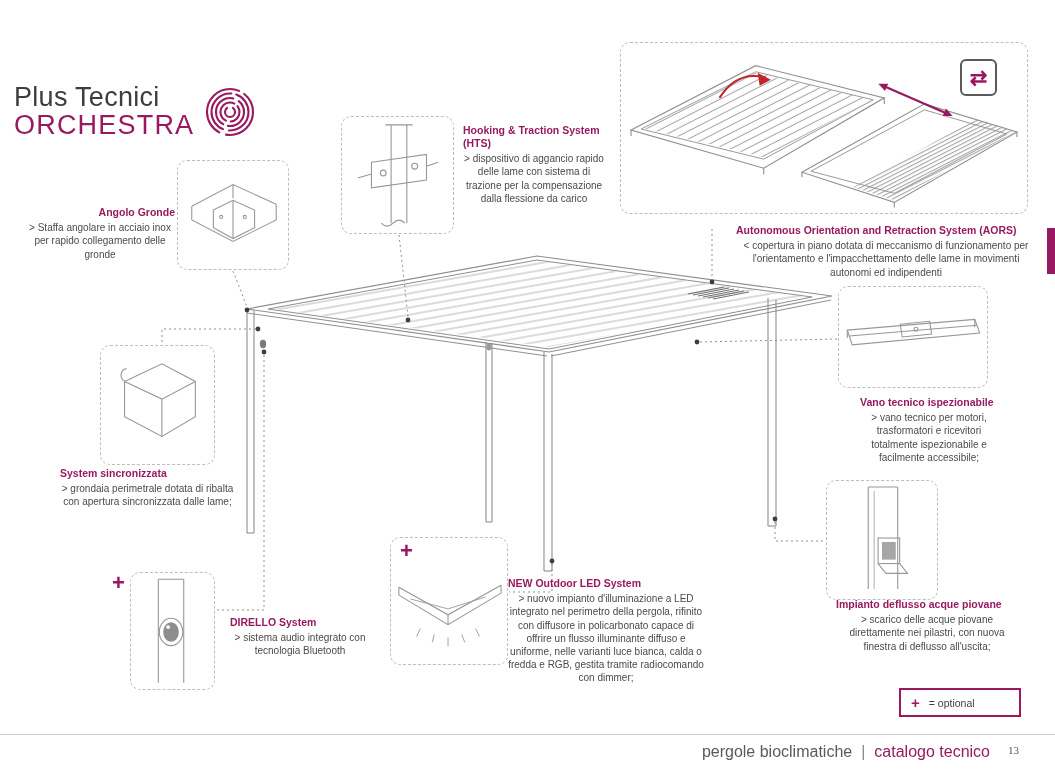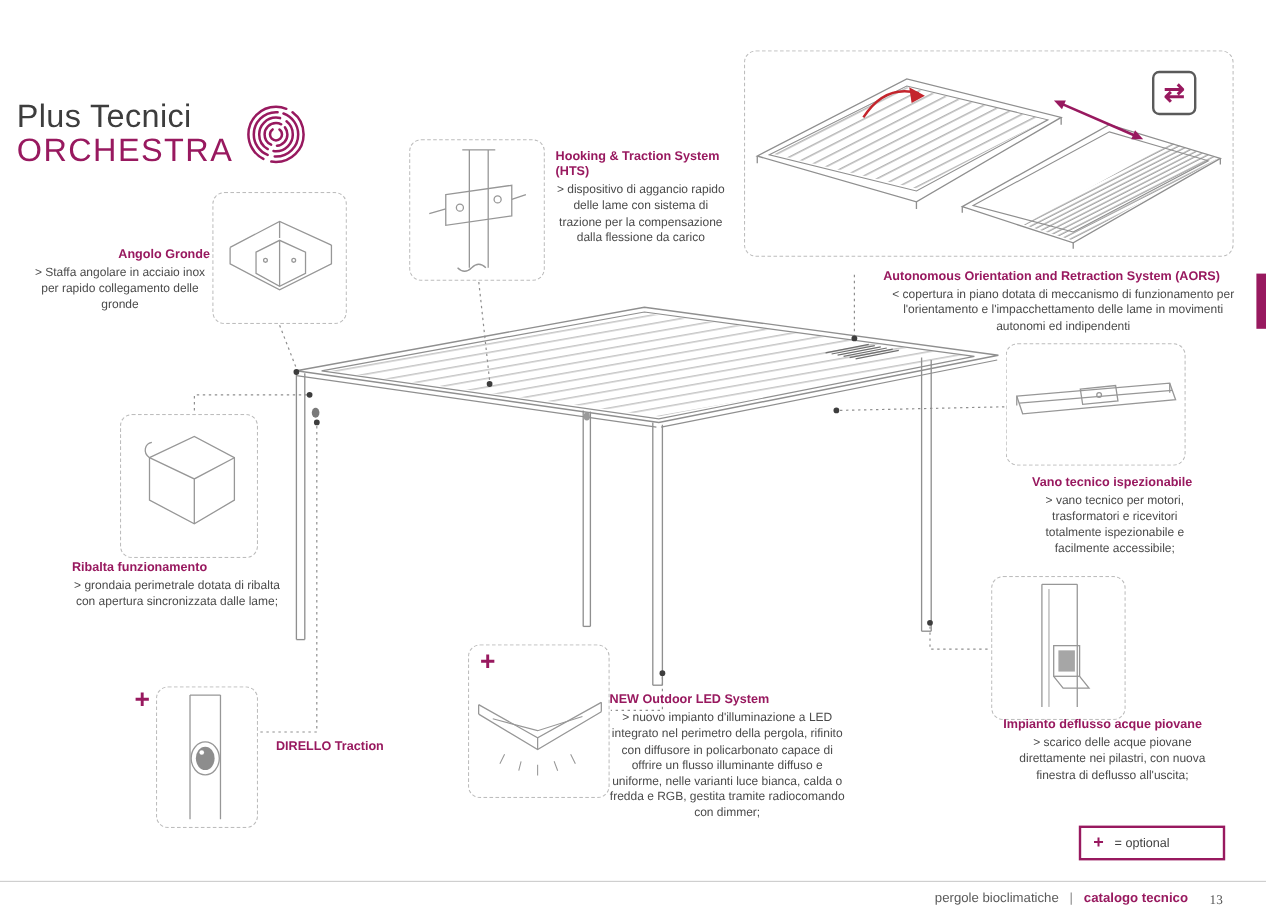--- a/index.html
+++ b/index.html
@@ -33,24 +33,24 @@
 
   .legend{position:absolute;left:899px;top:688px;width:122px;height:29px;border:2px solid var(--accent);
           display:flex;align-items:center;gap:9px;padding:0 10px;background:#fff;}
   .legend-plus{color:var(--accent);font-weight:bold;font-size:15px;line-height:1;}
   .legend-text{color:#3f3f3f;font-size:10.5px;}
 
   .side-tab{position:absolute;left:1047px;top:228px;width:8px;height:46px;background:var(--accent);}
 
   .footer-rule{position:absolute;left:0;top:734px;width:1055px;border-top:1px solid #cfcfcf;}
   .footer{position:absolute;left:0;top:743px;width:990px;display:flex;justify-content:flex-end;
-          align-items:flex-start;gap:9px;font-size:11px;}
+          align-items:flex-start;gap:9px;font-size:16px;}
   .f-gray{color:#5a5a5a;}
   .f-sep{color:#8a8a8a;}
-  .f-accent{color:var(--accent);font-weight:bold;}
+  .f-accent{color:var(--accent);font-weight:normal;}
   .pagenum{position:absolute;left:1008px;top:744px;font-size:11px;color:#555;font-family:Liberation Serif, serif;}
 </style>
 </head>
 <body>
 
 <div id="page">
 
   <svg id="diagram" width="1055" height="770" viewBox="0 0 1055 770">
     <defs>
       <pattern id="patRoof" width="7" height="7" patternUnits="userSpaceOnUse" patternTransform="rotate(-10)">
@@ -220,37 +220,38 @@
   <div class="callout" style="left:100px;top:345px;width:115px;height:120px">
     <svg viewBox="0 0 115 120">
       <g stroke="#979797" fill="none" stroke-width="1.1">
         <path d="M24 36 L62 18 L96 36 L96 72 L62 92 L24 72 Z"></path>
         <path d="M24 36 L62 54 L96 36 M62 54 L62 92"></path>
         <path d="M24 36 c -6 -4 -4 -12 2 -13"></path>
       </g>
     </svg>
   </div>
   <div class="textblock" style="left:60px;top:467px;width:175px">
-    <div class="co-title">Ribalta funzionamento</div>
+    <div class="co-title">System sincronizzata</div>
     <div class="co-body">&gt; grondaia perimetrale dotata di ribalta con apertura sincronizzata dalle lame;</div>
   </div>
 
   <div class="plus-marker" style="left:112px;top:572px">+</div>
   <div class="callout" style="left:130px;top:572px;width:85px;height:118px">
     <svg viewBox="0 0 85 118">
       <g stroke="#979797" fill="none" stroke-width="1.1">
         <path d="M28 6 L28 112 M54 6 L54 112 M28 6 L54 6"></path>
         <ellipse cx="41" cy="60" rx="12" ry="14"></ellipse>
         <ellipse cx="41" cy="60" rx="8" ry="10" fill="#8d8d8d" stroke="none"></ellipse>
         <circle cx="38" cy="55" r="2" fill="#ffffff" stroke="none"></circle>
       </g>
     </svg>
   </div>
   <div class="textblock" style="left:230px;top:616px;width:140px">
-    <div class="co-title">DIRELLO Traction</div>
+    <div class="co-title">DIRELLO System</div>
+    <div class="co-body">&gt; sistema audio integrato con tecnologia Bluetooth</div>
   </div>
 
   <div class="callout" style="left:390px;top:537px;width:118px;height:128px">
     <svg viewBox="0 0 118 128">
       <g stroke="#979797" fill="none" stroke-width="1.1">
         <path d="M8 50 L58 78 L112 48"></path>
         <path d="M8 58 L58 88 L112 56"></path>
         <path d="M8 50 L8 58 M112 48 L112 56 M58 78 L58 88"></path>
         <path d="M20 62 L58 72 L96 60" stroke-width="0.9"></path>
         <path d="M30 92 L26 100 M44 98 L42 106 M58 101 L58 110 M72 98 L75 106 M86 92 L90 100" stroke-width="0.9"></path>

